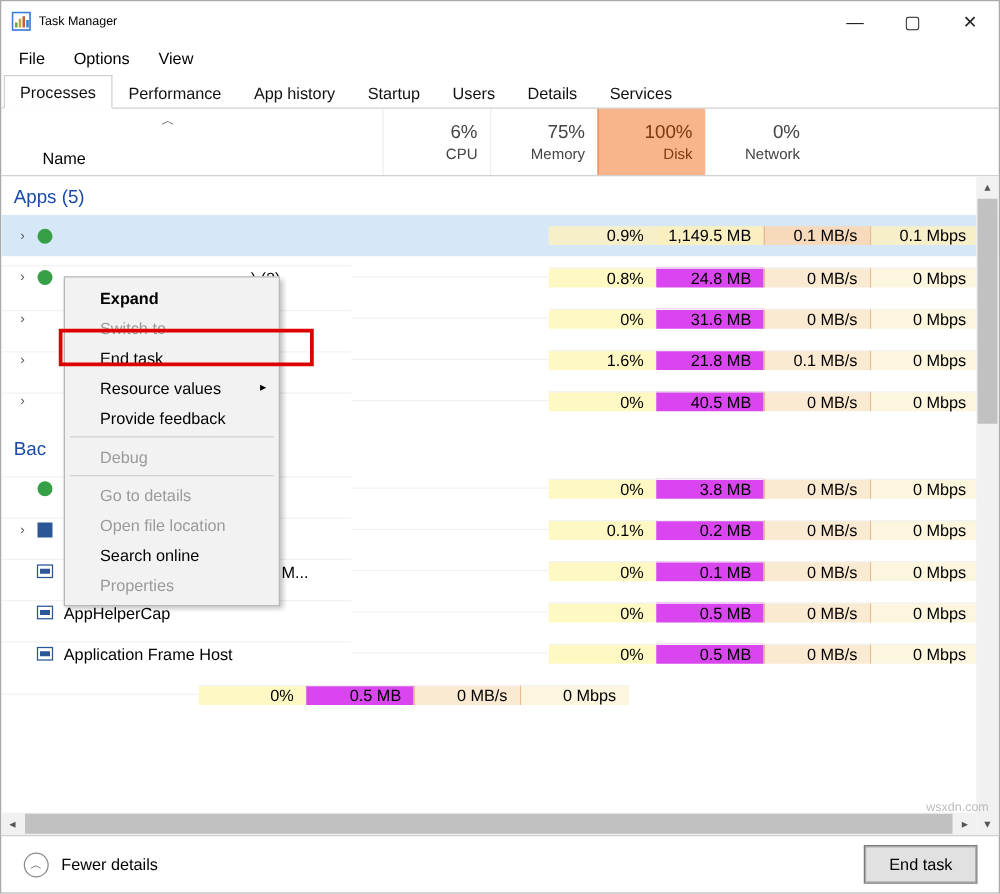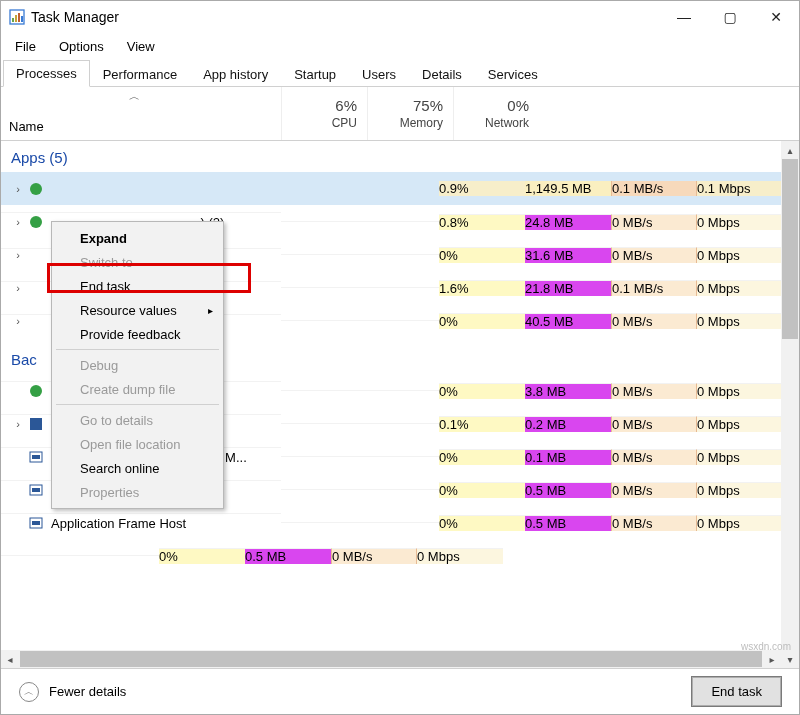--- a/index.html
+++ b/index.html
@@ -1,47 +1,47 @@
 <!DOCTYPE html>
 <html><head>
 <meta charset="utf-8">
 <style>
   * { box-sizing: border-box; }
   html, body { margin:0; padding:0; font-family: "Segoe UI", Tahoma, sans-serif; font-size:13px; color:#000; background:#fff; }
   .window { width:800px; height:715px; border:1px solid #aaa; position:relative; background:#fff; overflow:hidden; }
   .titlebar { height:32px; display:flex; align-items:center; padding:0 0 0 8px; }
   .titlebar .icon { width:16px; height:16px; margin-right:6px; }
   .titlebar .icon svg { width:16px; height:16px; }
-  .title { flex:1; font-size:14px; }
+  .title { flex:1; font-size:10px; }
   .winbtns { display:flex; }
   .winbtn { width:46px; height:32px; display:flex; align-items:center; justify-content:center; font-size:14px; color:#222; }
   .menubar { height:26px; display:flex; align-items:center; padding:0 4px; gap:3px; }
   .menuitem { padding:2px 10px; font-size:13px; }
   .tabs { height:28px; display:flex; align-items:flex-end; padding:0 2px; border-bottom:1px solid #d0d0d0; }
   .tab { padding:5px 12px; border:1px solid transparent; border-bottom:none; font-size:13px; color:#111; position:relative; top:1px;margin-top:48px; }
   .tab.active { background:#fff; border-color:#d0d0d0; border-bottom:1px solid #fff; }
   .headers { display:flex; height:54px; position:relative; font-size:13px; }
   .sort-chevron { position:absolute; left:128px; top:2px; color:#555; font-size:11px; }
-  .col-name { width:280px; display:flex; align-items:flex-end; padding:0 8px 6px 8px; }
+  .col-name { width:280px; display:flex; align-items:flex-end; padding:0 8px 6px 8px;margin-left:25px; }
   .col-status { width:158px; display:flex; align-items:flex-end; padding:0 8px 6px 8px; }
   .col { width:86px; display:flex; flex-direction:column; align-items:flex-end; justify-content:center; padding:6px 10px 6px 6px; border-left:1px solid #eee; }
   .col .pct { font-size:15px; color:#444; }
   .col .lbl { font-size:12px; color:#444; margin-top:2px; }
   .col.hot { background:#f8b48a; border-left:1px solid #e2885a; }
   .col.hot .pct, .col.hot .lbl { color:#7a3a12; }
   .headers-border { border-bottom:1px solid #d0d0d0; }
   .body { position:relative; height:calc(100% - 32px - 26px - 28px - 54px - 46px); overflow:hidden; }
   .scrollbar { position:absolute; right:0; top:0; width:18px; height:100%; background:#f1f1f1; }
   .scroll-arrow { height:18px; display:flex; align-items:center; justify-content:center; color:#555; font-size:10px; }
   .scroll-thumb { position:absolute; top:18px; width:16px; left:1px; height:180px; background:#c1c1c1; }
   .group-label { padding:8px 10px 6px 10px; color:#1a4aa8; font-size:15px; }
   .row { display:flex; align-items:center; height:33px; font-size:13px; }
   .row .c-name { width:280px; display:flex; align-items:center; padding-left:8px; white-space:nowrap; overflow:hidden; text-overflow:ellipsis; }
   .row .c-status { width:158px; }
-  .row .c { width:86px; padding-right:10px; }
+  .row .c { width:86px; text-align:right; padding-right:10px; }
   .row .chev { width:18px; text-align:center; color:#555; font-size:11px; }
   .row .picon { width:18px; height:18px; margin-right:6px; display:flex; align-items:center; justify-content:center; }
   .row.selected { background:#d6e8f7; }
   .cell-cpu   { background:#fef9c3; }
   .cell-mem   { background:#d946ef; }
   .cell-mem2  { background:#faefc0; }
   .cell-net   { background:#fcf6df; }
   .cell-disk  { background:#fbead2; border-left:1px solid #e7ba94; border-right:1px solid #e7ba94; }
   .cell-disk-sel { background:#f7d9bb; border-left:1px solid #e7ba94; border-right:1px solid #e7ba94; }
   .cell-cpu-sel { background:#f7eeca; }
@@ -106,20 +106,24 @@
     <span class="sort-chevron">︿</span>
     <div class="col-name">Name</div>
     <div class="col">
       <span class="pct">6%</span>
       <span class="lbl">CPU</span>
     </div>
     <div class="col">
       <span class="pct">75%</span>
       <span class="lbl">Memory</span>
     </div>
+    <div class="col hot">
+      <span class="pct">100%</span>
+      <span class="lbl">Disk</span>
+    </div>
     <div class="col">
       <span class="pct">0%</span>
       <span class="lbl">Network</span>
     </div>
   </div>
 
   <div class="body">
 
     <div class="group-label">Apps (5)</div>
 
@@ -306,21 +310,20 @@
     <div class="ctx-item bold">Expand</div>
     <div class="ctx-item disabled">Switch to</div>
     <div class="ctx-item">End task</div>
     <div class="ctx-item">
         <span>Resource values</span>
         <span class="arrow">▸</span>
       </div>
     <div class="ctx-item">Provide feedback</div>
     <div class="ctx-sep"></div>
     <div class="ctx-item disabled">Debug</div>
-    <div class="ctx-item disabled">Create dump file</div>
     <div class="ctx-sep"></div>
     <div class="ctx-item disabled">Go to details</div>
     <div class="ctx-item disabled">Open file location</div>
     <div class="ctx-item">Search online</div>
     <div class="ctx-item disabled">Properties</div>
   </div>
 
   <div class="highlight-box"></div>
 
   <div class="footer">

